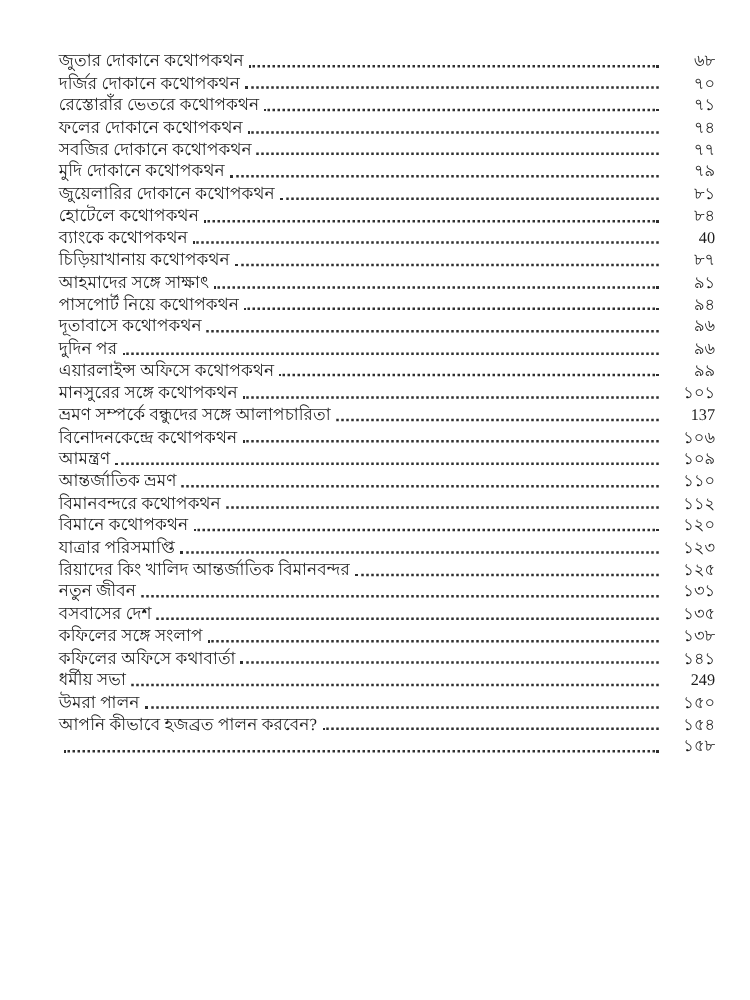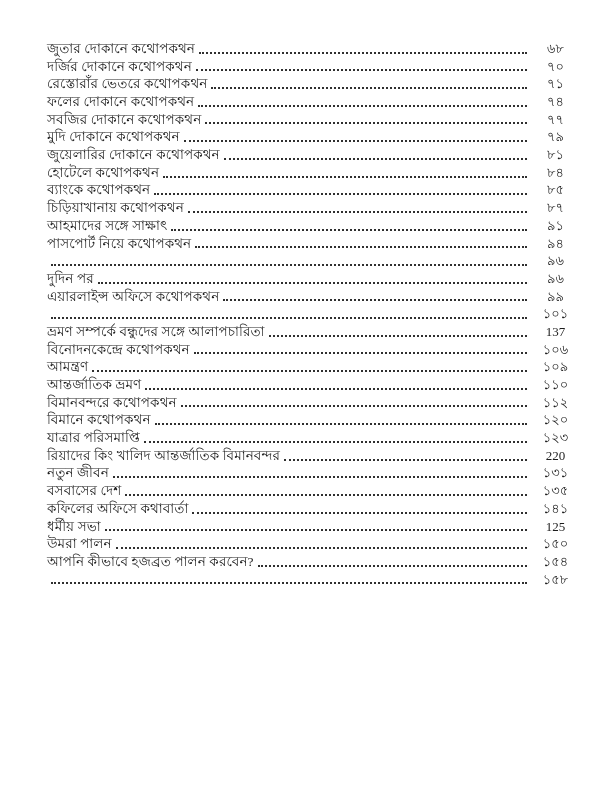--- a/index.html
+++ b/index.html
@@ -41,21 +41,21 @@
     flex: 1 1 auto;
     min-width: 12px;
     height: 0;
     margin: 0 2px 4px 4px;
     border-bottom: 2px dotted #2f2f2f;
   }
   .page-num {
     flex: none;
     width: 33px;
     padding-left: 10px;
-    text-align: center;
+    text-align: right;
     font-size: 13px;
   }
 </style>
 </head>
 <body>
 
 <div class="page">
   <ol class="toc" id="toc-list">
   <li class="row">
     <span class="title">জুতার দোকানে কথোপকথন</span>
@@ -101,21 +101,21 @@
 
   <li class="row">
     <span class="title">হোটেলে কথোপকথন</span>
     <span class="leader"></span>
     <span class="page-num">৮৪</span>
   </li>
 
   <li class="row">
     <span class="title">ব্যাংকে কথোপকথন</span>
     <span class="leader"></span>
-    <span class="page-num">৮৫</span>
+    <span class="page-num">40</span>
   </li>
 
   <li class="row">
     <span class="title">চিড়িয়াখানায় কথোপকথন</span>
     <span class="leader"></span>
     <span class="page-num">৮৭</span>
   </li>
 
   <li class="row">
     <span class="title">আহমাদের সঙ্গে সাক্ষাৎ</span>
@@ -123,37 +123,39 @@
     <span class="page-num">৯১</span>
   </li>
 
   <li class="row">
     <span class="title">পাসপোর্ট নিয়ে কথোপকথন</span>
     <span class="leader"></span>
     <span class="page-num">৯৪</span>
   </li>
 
   <li class="row">
+    <span class="title">দূতাবাসে কথোপকথন</span>
     <span class="leader"></span>
     <span class="page-num">৯৬</span>
   </li>
 
   <li class="row">
     <span class="title">দুদিন পর</span>
     <span class="leader"></span>
     <span class="page-num">৯৬</span>
   </li>
 
   <li class="row">
     <span class="title">এয়ারলাইন্স অফিসে কথোপকথন</span>
     <span class="leader"></span>
     <span class="page-num">৯৯</span>
   </li>
 
   <li class="row">
+    <span class="title">মানসুরের সঙ্গে কথোপকথন</span>
     <span class="leader"></span>
     <span class="page-num">১০১</span>
   </li>
 
   <li class="row">
     <span class="title">ভ্রমণ সম্পর্কে বন্ধুদের সঙ্গে আলাপচারিতা</span>
     <span class="leader"></span>
     <span class="page-num">137</span>
   </li>
 
@@ -190,48 +192,53 @@
 
   <li class="row">
     <span class="title">যাত্রার পরিসমাপ্তি</span>
     <span class="leader"></span>
     <span class="page-num">১২৩</span>
   </li>
 
   <li class="row">
     <span class="title">রিয়াদের কিং খালিদ আন্তর্জাতিক বিমানবন্দর</span>
     <span class="leader"></span>
-    <span class="page-num">220</span>
+    <span class="page-num">১২৫</span>
   </li>
 
 
   <li class="row">
     <span class="title">নতুন জীবন</span>
     <span class="leader"></span>
     <span class="page-num">১৩১</span>
   </li>
 
   <li class="row">
     <span class="title">বসবাসের দেশ</span>
     <span class="leader"></span>
     <span class="page-num">১৩৫</span>
   </li>
 
+  <li class="row">
+    <span class="title">কফিলের সঙ্গে সংলাপ</span>
+    <span class="leader"></span>
+    <span class="page-num">১৩৮</span>
+  </li>
 
   <li class="row">
     <span class="title">কফিলের অফিসে কথাবার্তা</span>
     <span class="leader"></span>
     <span class="page-num">১৪১</span>
   </li>
 
 
   <li class="row">
     <span class="title">ধর্মীয় সভা</span>
     <span class="leader"></span>
-    <span class="page-num">125</span>
+    <span class="page-num">249</span>
   </li>
 
   <li class="row">
     <span class="title">উমরা পালন</span>
     <span class="leader"></span>
     <span class="page-num">১৫০</span>
   </li>
 
   <li class="row">
     <span class="title">আপনি কীভাবে হজব্রত পালন করবেন?</span>

